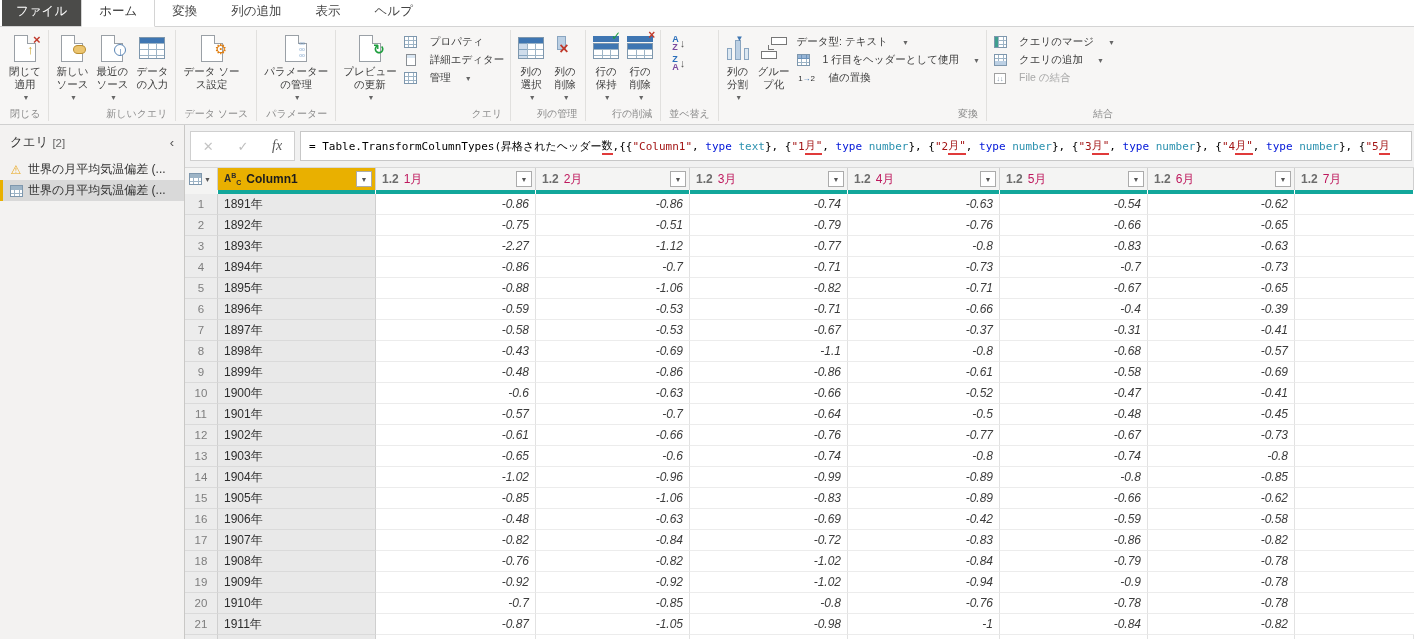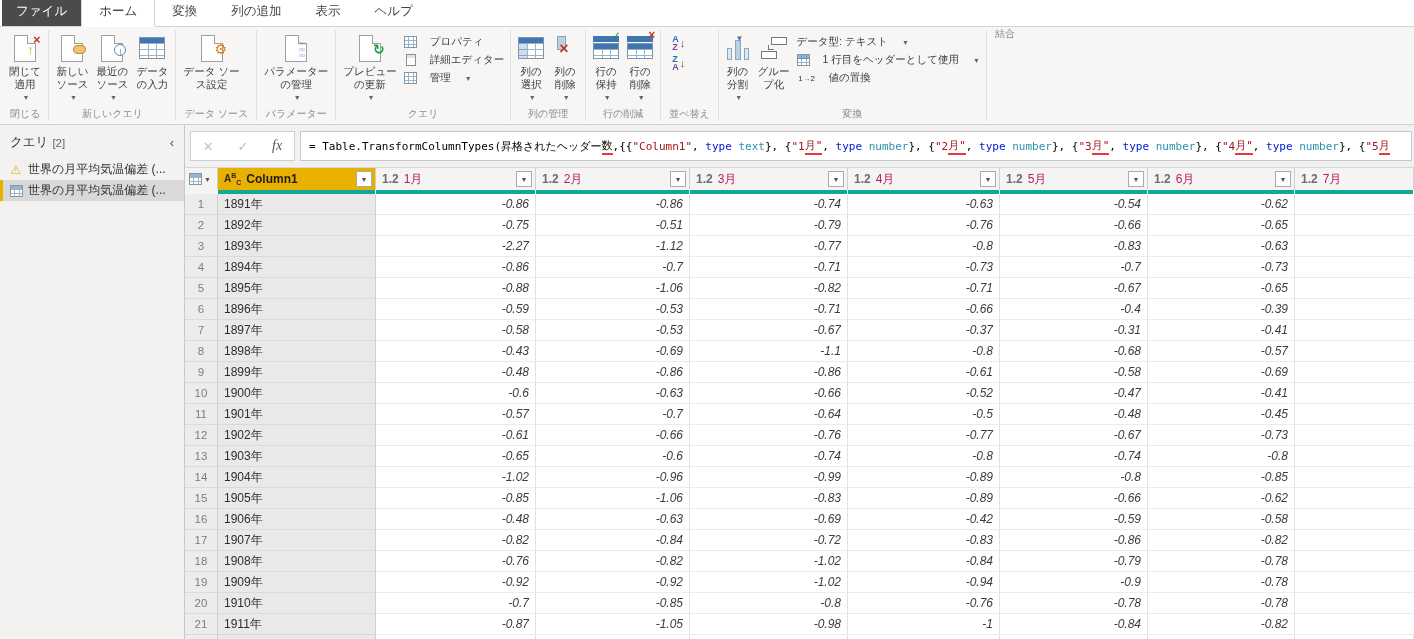--- a/index.html
+++ b/index.html
@@ -10,21 +10,21 @@
   
   .tabbar { height:27px; background:#fff; display:flex; align-items:flex-end; border-bottom:1px solid #d4d4d4; font-size:12.5px; }
   .tab { padding:5px 17px 6px; color:#444; cursor:default; }
   .tab-file { background:#4b4b49; color:#fff; margin:2px 0 0 2px; padding:5px 14px 6px; }
   .tab-active { border:1px solid #d4d4d4; border-bottom:1px solid #fff; margin-bottom:-1px; background:#fff; color:#333; }
 
   
   .ribbon { height:98px; background:#f7f6f5; border-bottom:1px solid #d0d0d0; display:flex; align-items:stretch; padding-left:2px; }
   .rgroup { display:flex; flex-direction:column; }
   .rgroup-body { flex:1; display:flex; align-items:flex-start; padding:3px 3px 0; }
-  .rgroup-label { text-align:center; font-size:10px; color:#8b8b8b; padding:0 8px 3px; white-space:nowrap; }
+  .rgroup-label { text-align:right; font-size:10px; color:#8b8b8b; padding:0 8px 3px; white-space:nowrap; }
   .rsep { width:1px; background:#e1e0de; margin:3px 0; }
   .bigbtn { display:flex; flex-direction:column; align-items:center; padding:3px 4px 2px; font-size:10.5px; line-height:13px; text-align:center; color:#3b3b3b; white-space:pre; cursor:default; }
   .bigbtn .bicon { height:30px; display:flex; align-items:center; justify-content:center; margin-bottom:2px; }
   .smallcol { display:flex; flex-direction:column; gap:4px; padding:5px 3px 0; }
   .smallbtn { display:flex; align-items:center; gap:12px; font-size:10.5px; color:#3b3b3b; white-space:nowrap; cursor:default; }
   .smallbtn.disabled { color:#a8a8a8; }
   .dd { font-size:7px; color:#666; margin-left:2px; }
   .sortcol { display:flex; flex-direction:column; gap:4px; padding:5px 8px 0; }
   .sortbtn { font-size:9px; line-height:9px; color:#444; display:flex; align-items:center; cursor:default; }
   .sortbtn b { color:#2a6fbb; font-weight:bold; }
@@ -234,20 +234,44 @@
                 <span style="font-size:8px;color:#333;">2</span>
               </span>
               <span>値の置換</span>
             </div>
           </div>
         </div>
         <div class="rgroup-label">変換</div>
       </div>
       <div class="rsep"></div>
       <div class="rgroup">
+        <div class="rgroup-body">
+          <div class="smallcol">
+            <div class="smallbtn">
+              <span class="sicon">
+                <span class="sgrid" style="box-shadow:inset 3px 0 0 #3f9e8f;"></span>
+              </span>
+              <span>クエリのマージ</span>
+              <span class="dd">▼</span>
+            </div>
+            <div class="smallbtn">
+              <span class="sicon">
+                <span class="sgrid" style="box-shadow:inset 0 -4px 0 #bcd0e4;"></span>
+              </span>
+              <span>クエリの追加</span>
+              <span class="dd">▼</span>
+            </div>
+            <div class="smallbtn disabled">
+              <span class="sicon">
+                <span style="display:inline-block;width:12px;height:11px;border:1px solid #a0a0a0;background:#fff;font-size:7px;color:#7a8ea0;text-align:center;line-height:9px;">↓↓</span>
+              </span>
+              <span>File の結合</span>
+            </div>
+          </div>
+        </div>
         <div class="rgroup-label">結合</div>
       </div>
     </div>
     <div class="main">
       <div class="sidebar">
         <div class="sb-head">
           <span>クエリ</span>
           <span class="sb-count">[2]</span>
           <span class="sb-collapse">‹</span>
         </div>

